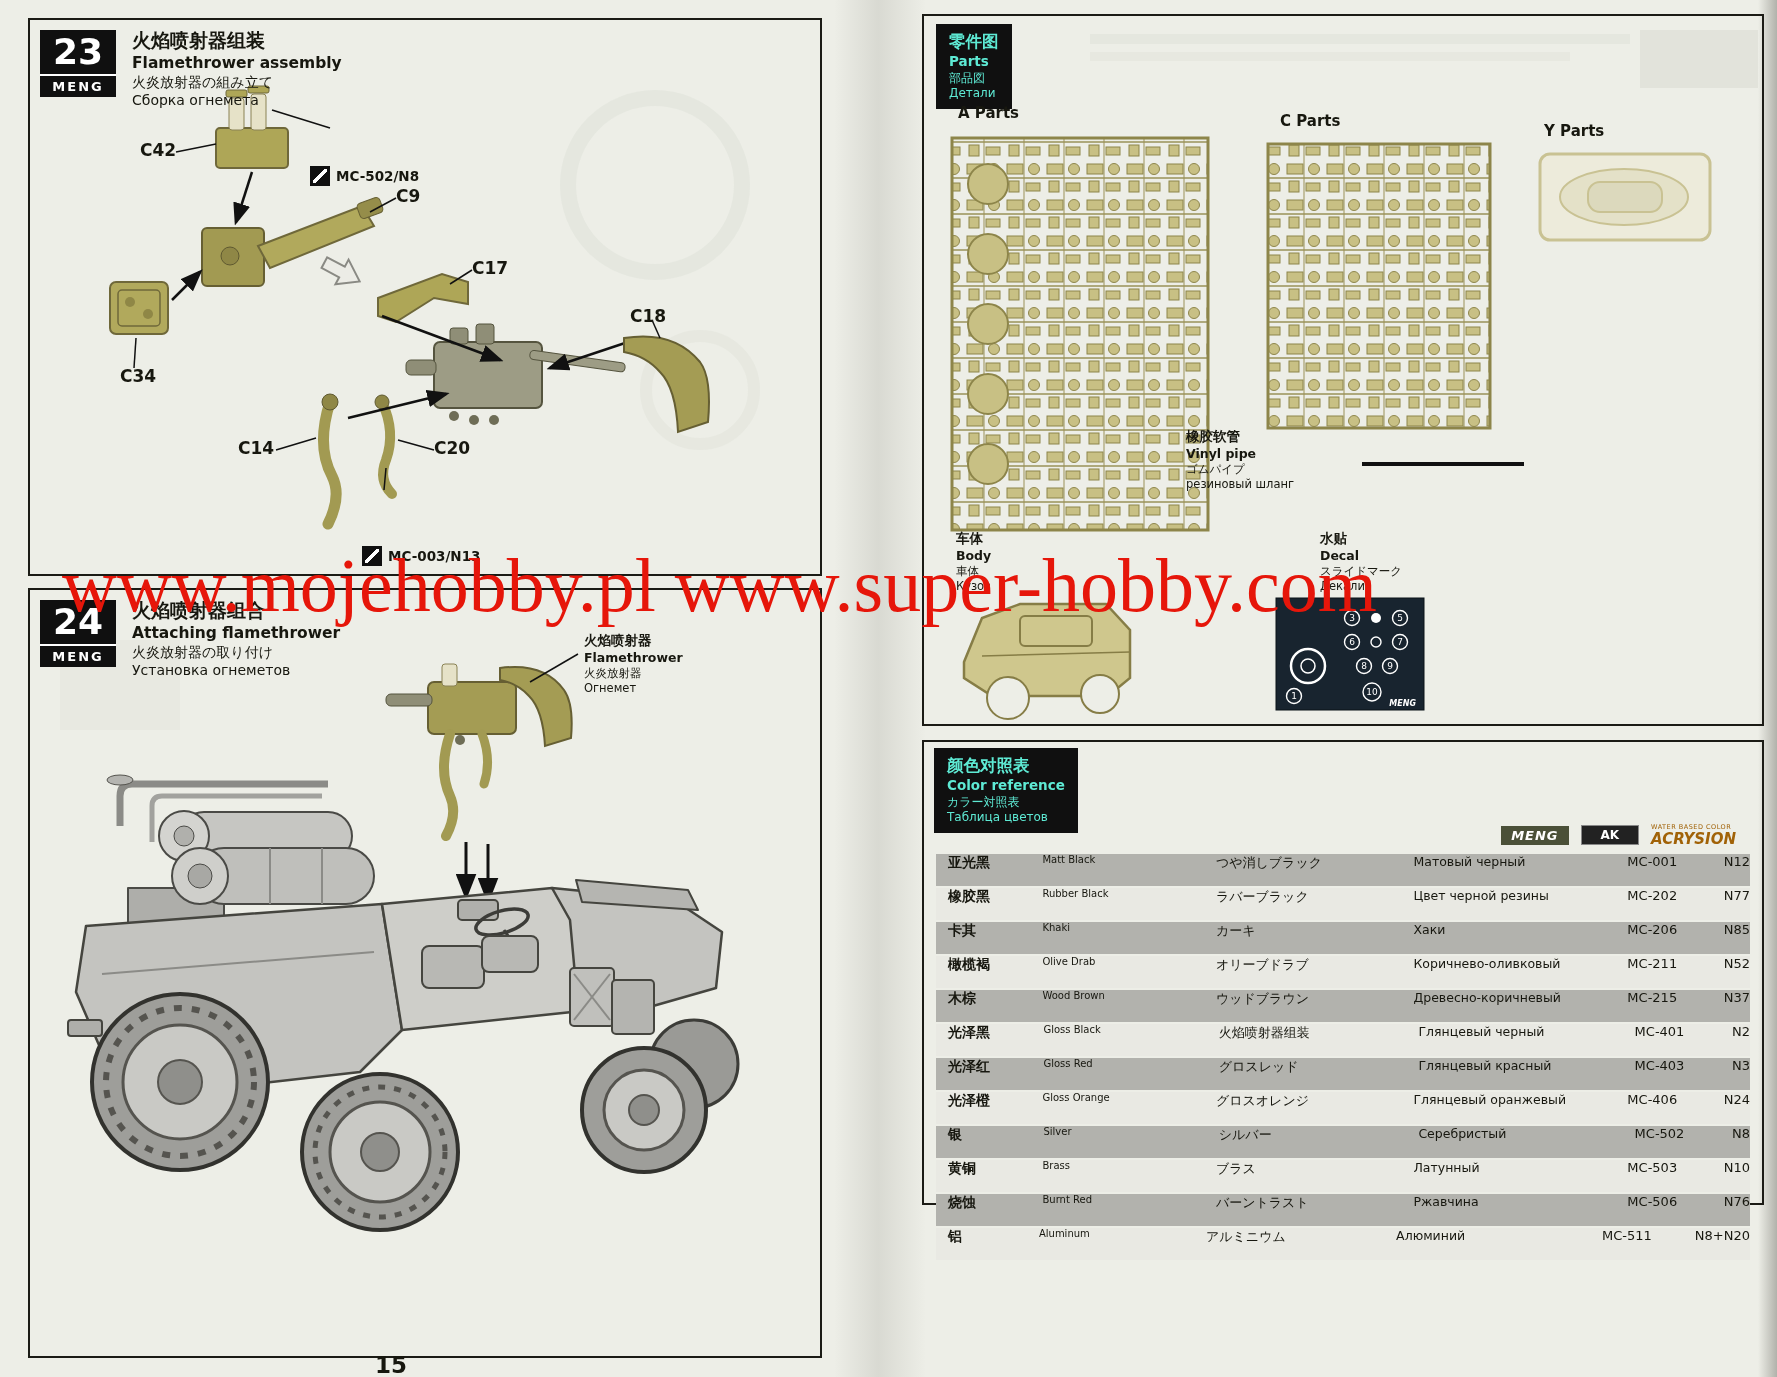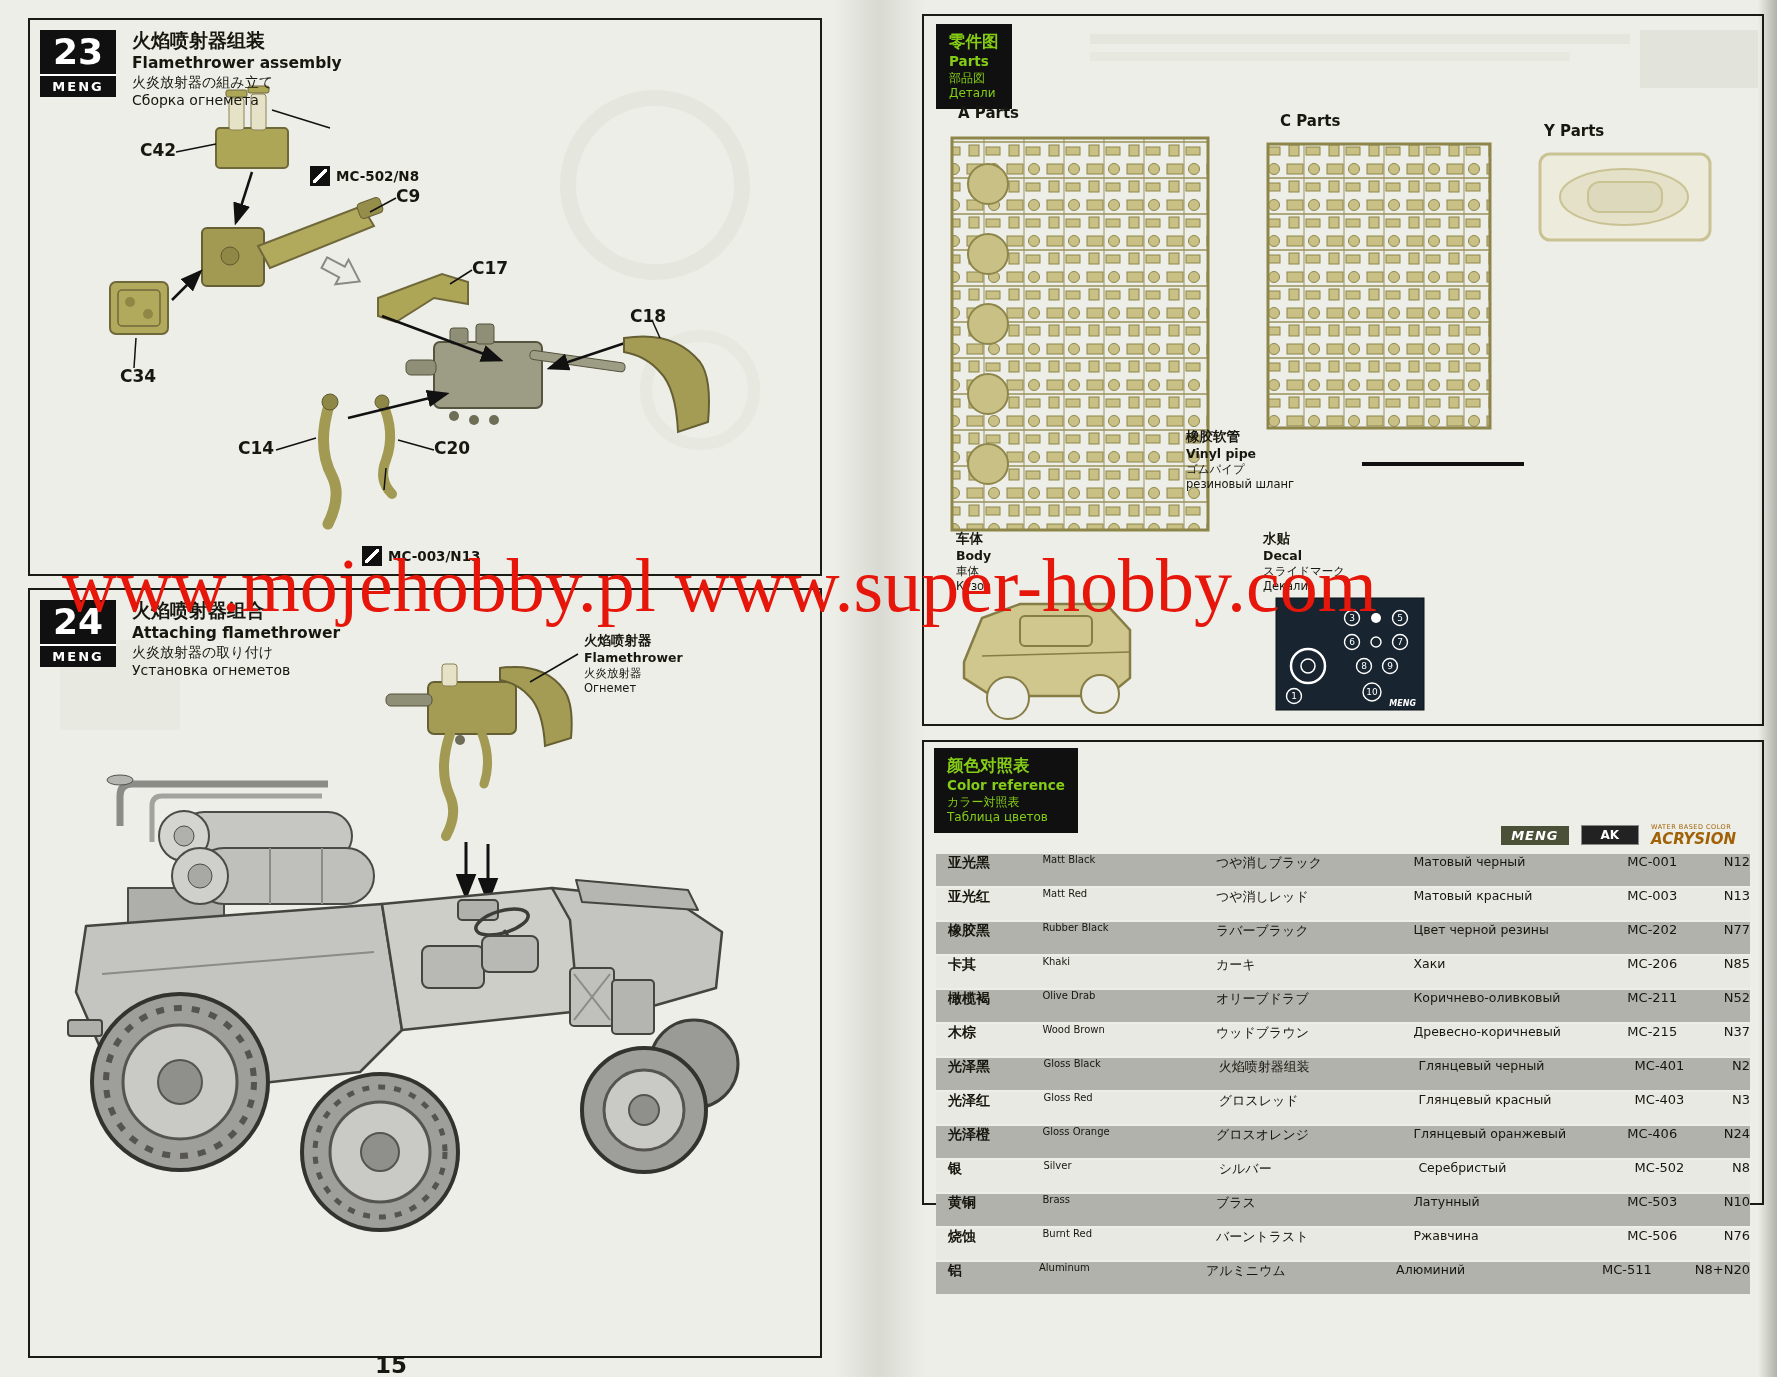--- a/index.html
+++ b/index.html
@@ -33,21 +33,21 @@
   .paint-chip { width:20px; height:20px; background:#101010; position:relative; flex:0 0 auto; }
   .paint-chip::after { content:""; position:absolute; left:3px; top:3px; width:14px; height:14px;
     background:linear-gradient(135deg, transparent 42%, #fff 42%, #fff 58%, transparent 58%); }
 
   .lbl4 { position:absolute; line-height:1.32; z-index:5; }
   .lbl4 .l1 { font-size:13.5px; font-weight:bold; }
   .lbl4 .l2 { font-size:12.5px; font-weight:bold; }
   .lbl4 .l3 { font-size:11.5px; }
   .lbl4 .l4 { font-size:11.5px; }
 
-  .blackbox { position:absolute; background:#101010; color:#84cc16; padding:7px 13px; line-height:1.32; z-index:5; }
+  .blackbox { position:absolute; background:#101010; color:#5eead4; padding:7px 13px; line-height:1.32; z-index:5; }
   .blackbox .l1 { font-size:16.5px; font-weight:bold; }
   .blackbox .l2 { font-size:13.5px; font-weight:bold; }
   .blackbox .l3 { font-size:12px; }
   .blackbox .l4 { font-size:12px; }
 
   .group-label { position:absolute; font-size:15px; font-weight:bold; z-index:5; }
 
   .watermark { position:absolute; left:62px; top:542px; width:1700px; z-index:40;
     font-family:"Liberation Serif", serif; font-size:76px; color:#e6160a; white-space:nowrap; pointer-events:none; }
 
@@ -376,21 +376,21 @@
   <div class="l2">Vinyl pipe</div>
   <div class="l3">ゴムパイプ</div>
   <div class="l4">резиновый шланг</div>
 </div>
 <div class="lbl4" style="left:956px;top:530px;">
   <div class="l1">车体</div>
   <div class="l2">Body</div>
   <div class="l3">車体</div>
   <div class="l4">Кузов</div>
 </div>
-<div class="lbl4" style="left:1263px;top:530px;">
+<div class="lbl4" style="left:1320px;top:530px;">
   <div class="l1">水贴</div>
   <div class="l2">Decal</div>
   <div class="l3">スライドマーク</div>
   <div class="l4">Декали</div>
 </div>
 
 <div class="box" style="left:922px;top:740px;width:842px;height:465px;">
   <div class="blackbox" style="left:10px;top:6px;">
     <div class="l1">颜色对照表</div>
     <div class="l2">Color reference</div>
@@ -408,28 +408,20 @@
   <div class="cr-table">
     <div class="cr-row">
       <span class="c-zh">亚光黑</span>
         <span class="c-en">Matt Black</span>
         <span class="c-ja">つや消しブラック</span>
         <span class="c-ru">Матовый черный</span>
         <span class="c-mc">MC-001</span>
         <span class="c-n">N12</span>
     </div>
     <div class="cr-row">
-      <span class="c-zh">亚光红</span>
-        <span class="c-en">Matt Red</span>
-        <span class="c-ja">つや消しレッド</span>
-        <span class="c-ru">Матовый красный</span>
-        <span class="c-mc">MC-003</span>
-        <span class="c-n">N13</span>
-    </div>
-    <div class="cr-row">
       <span class="c-zh">橡胶黑</span>
         <span class="c-en">Rubber Black</span>
         <span class="c-ja">ラバーブラック</span>
         <span class="c-ru">Цвет черной резины</span>
         <span class="c-mc">MC-202</span>
         <span class="c-n">N77</span>
     </div>
     <div class="cr-row">
       <span class="c-zh">卡其</span>
         <span class="c-en">Khaki</span>

